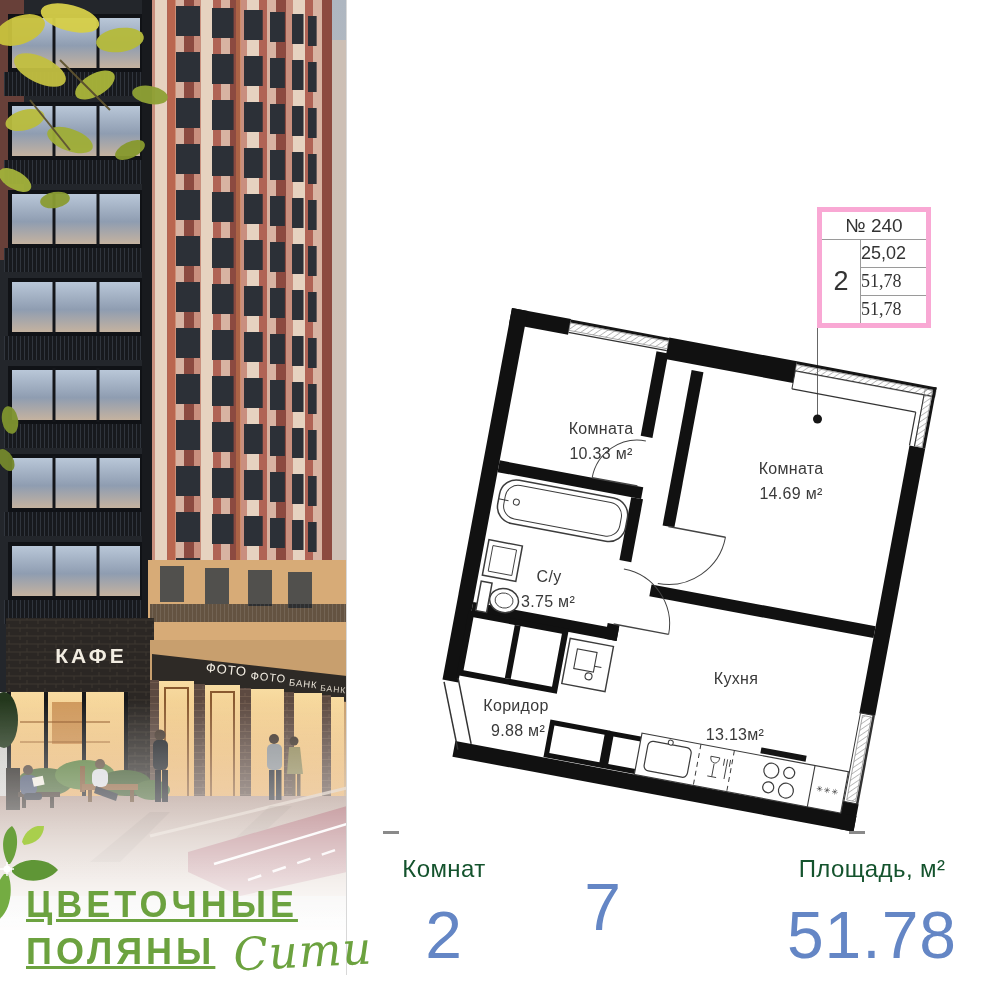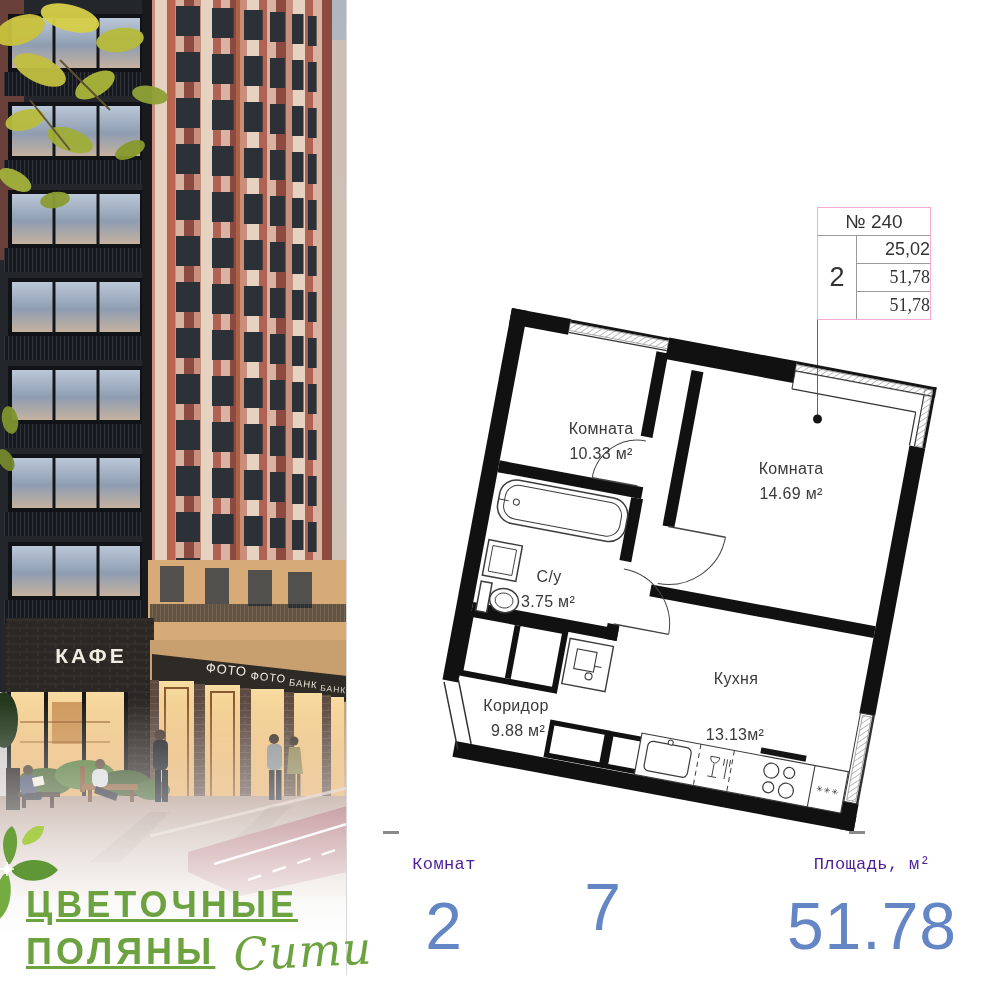--- a/index.html
+++ b/index.html
@@ -14,33 +14,33 @@
   .logo-line{font-size:36px;font-weight:bold;letter-spacing:4px;color:#6ca23f;text-decoration:underline;}
   .logo-row{display:flex;align-items:flex-end;gap:8px;}
   .logo-script{font-family:"DejaVu Serif", serif;font-style:italic;font-weight:normal;
                font-size:45px;letter-spacing:1px;color:#6ca23f;margin-left:10px;
                transform:rotate(-3deg) translateY(6px);display:inline-block;}
   
   #plan{left:360px;top:190px;width:640px;height:690px;}
   .plan-label{position:absolute;transform:translate(-50%,-50%);
               font-size:16px;color:#3a3a3a;letter-spacing:.3px;white-space:nowrap;z-index:4;}
   
-  #info-table{left:817px;top:207px;width:114px;background:#fff;border:1px solid #f9a8d4;
+  #info-table{left:817px;top:207px;width:114px;background:#fff;border:5px solid #f9a8d4;
               font-size:18px;color:#333;z-index:5;box-sizing:border-box;}
   .it-title{height:27px;line-height:27px;text-align:center;border-bottom:1px solid #9a9a9a;
             font-size:19px;}
   .it-body{display:flex;}
   .it-rooms{width:38px;border-right:1px solid #9a9a9a;display:flex;align-items:center;
             justify-content:center;font-size:27px;}
   .it-vals{flex:1;}
-  .it-vals > div{height:27px;line-height:27px;text-align:right;}
+  .it-vals > div{height:27px;line-height:27px;text-align:left;}
   .it-vals > div + div{border-top:1px solid #9a9a9a;font-family:Liberation Serif, serif;}
   
   .stat-col{position:absolute;text-align:center;}
-  .stat-label{font-size:17px;color:#4c1d95;letter-spacing:.4px;font-family:Liberation Mono, monospace;}
+  .stat-label{font-size:24px;color:#14532d;letter-spacing:.4px;}
   .stat-value{font-size:66px;font-weight:300;color:#6486c5;margin-top:14px;letter-spacing:1px;}
   .dash{position:absolute;width:16px;height:3px;background:#8a8a8a;}
 </style>
 </head>
 <body>
 
 <svg id="photo" class="abs" viewBox="0 0 347 975" width="347" height="975">
   <defs>
     <linearGradient id="sky" x1="0" y1="0" x2="0" y2="1">
       <stop offset="0" stop-color="#aeb6c0"></stop>

